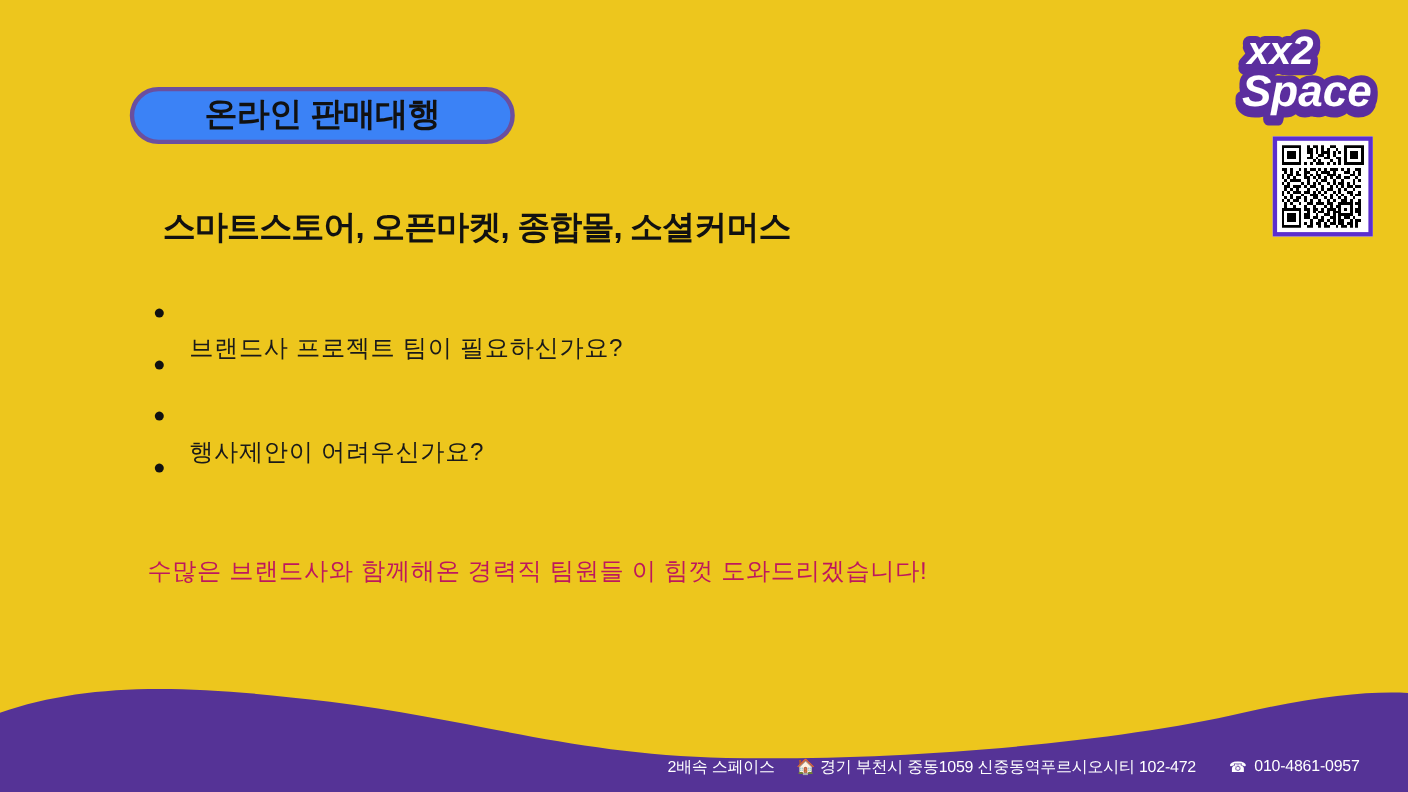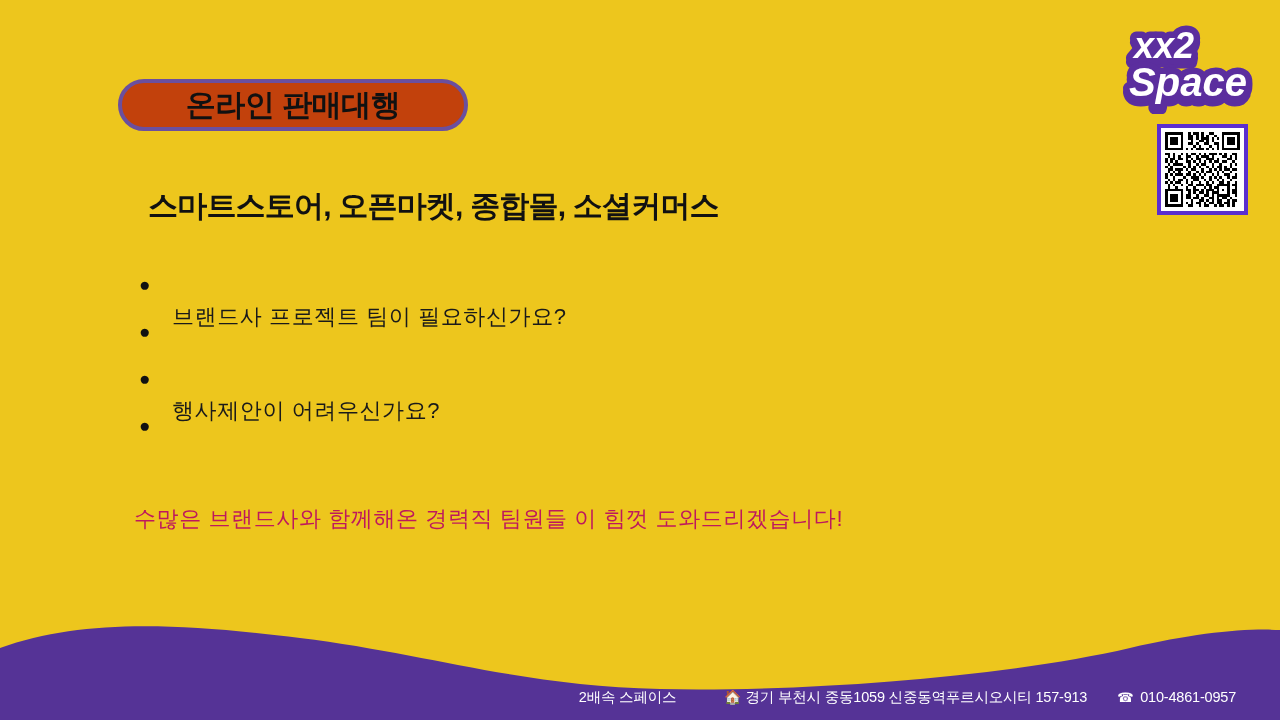--- a/index.html
+++ b/index.html
@@ -39,21 +39,21 @@
   }
 
   
   #title-pill {
     position: absolute;
     left: 118px;
     top: 79px;
     width: 350px;
     height: 52px;
     box-sizing: border-box;
-    background: #c2410c;
+    background: #3b82f6;
     border: 4px solid #6b4f9e;
     border-radius: 30px;
     display: flex;
     align-items: center;
     justify-content: center;
     z-index: 5;
   }
   #title-pill .pill-text {
     font-size: 30px;
     font-weight: 900;
@@ -173,21 +173,21 @@
     z-index: 7;
     color: #ffffff;
     font-size: 14.5px;
     letter-spacing: -0.2px;
   }
   .footer-seg {
     display: flex;
     align-items: center;
     white-space: nowrap;
   }
-  #footer-company { margin-right: 48px; }
+  #footer-company { margin-right: 20px; }
   #footer-address { margin-right: 30px; }
   .footer-glyph {
     margin-right: 4px;
     font-size: 14px;
     line-height: 1;
   }
   #footer-phone .footer-glyph { margin-right: 7px; font-size: 13px; }
 </style>
 </head>
 <body>
@@ -495,21 +495,21 @@
         <rect x="21" y="28" width="2" height="1"></rect>
         <rect x="24" y="28" width="1" height="1"></rect>
       </g>
     </svg>
   </div>
 
   <div id="footer-bar">
     <span class="footer-seg" id="footer-company">2배속 스페이스</span>
     <span class="footer-seg" id="footer-address">
       <span class="footer-glyph">🏠</span>
-      <span>경기 부천시 중동1059 신중동역푸르시오시티 157-913</span>
+      <span>경기 부천시 중동1059 신중동역푸르시오시티 102-472</span>
     </span>
     <span class="footer-seg" id="footer-phone">
       <span class="footer-glyph">☎</span>
       <span>010-4861-0957</span>
     </span>
   </div>
 
 </div>
 
 </body></html>

